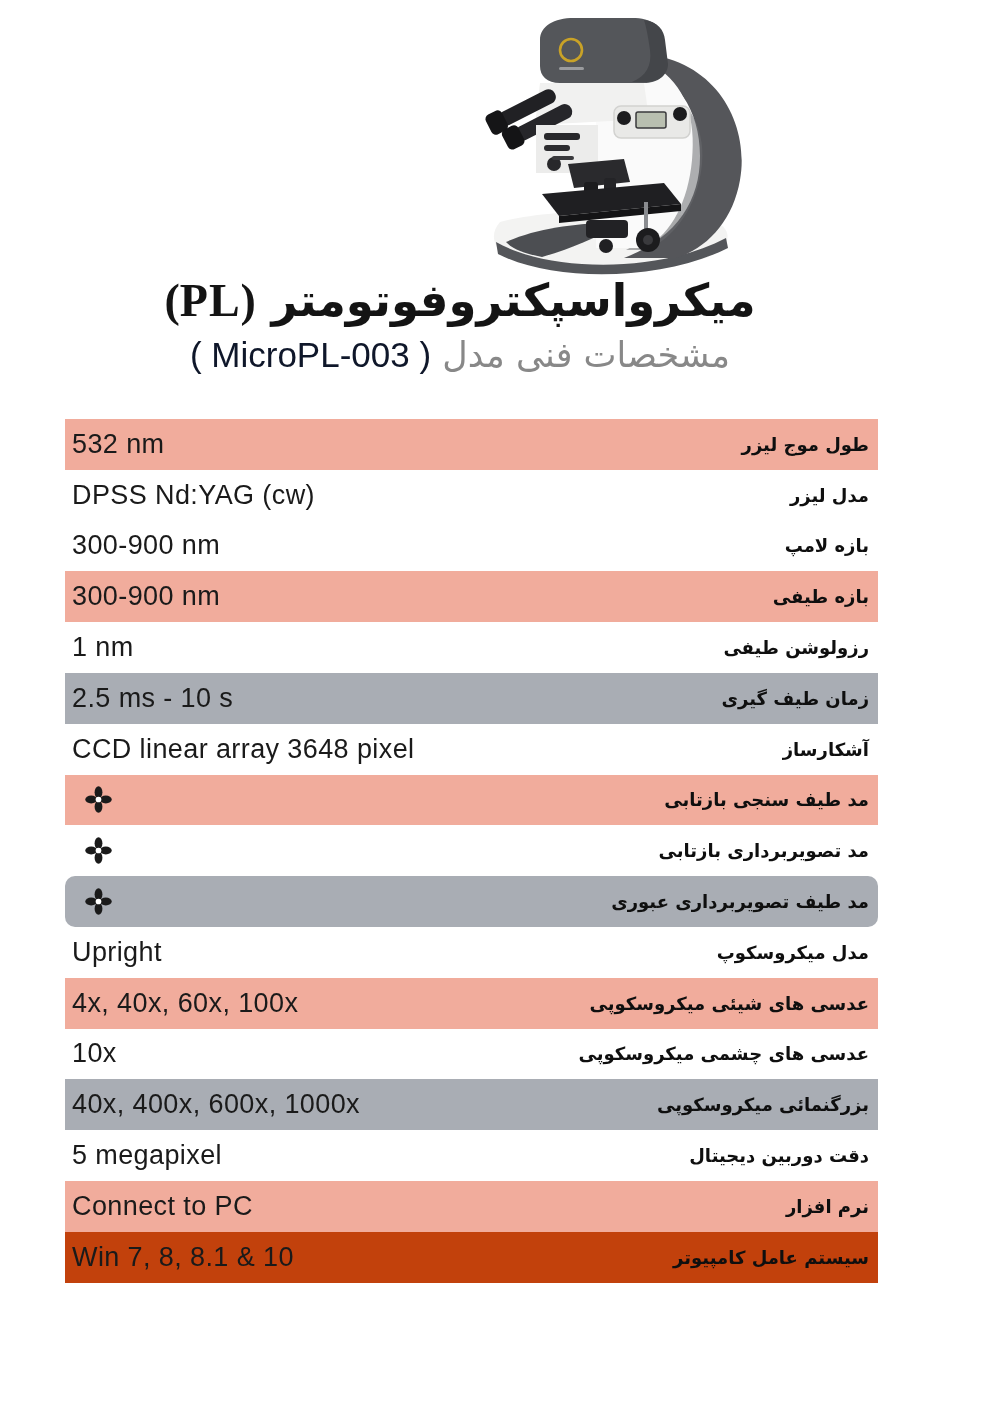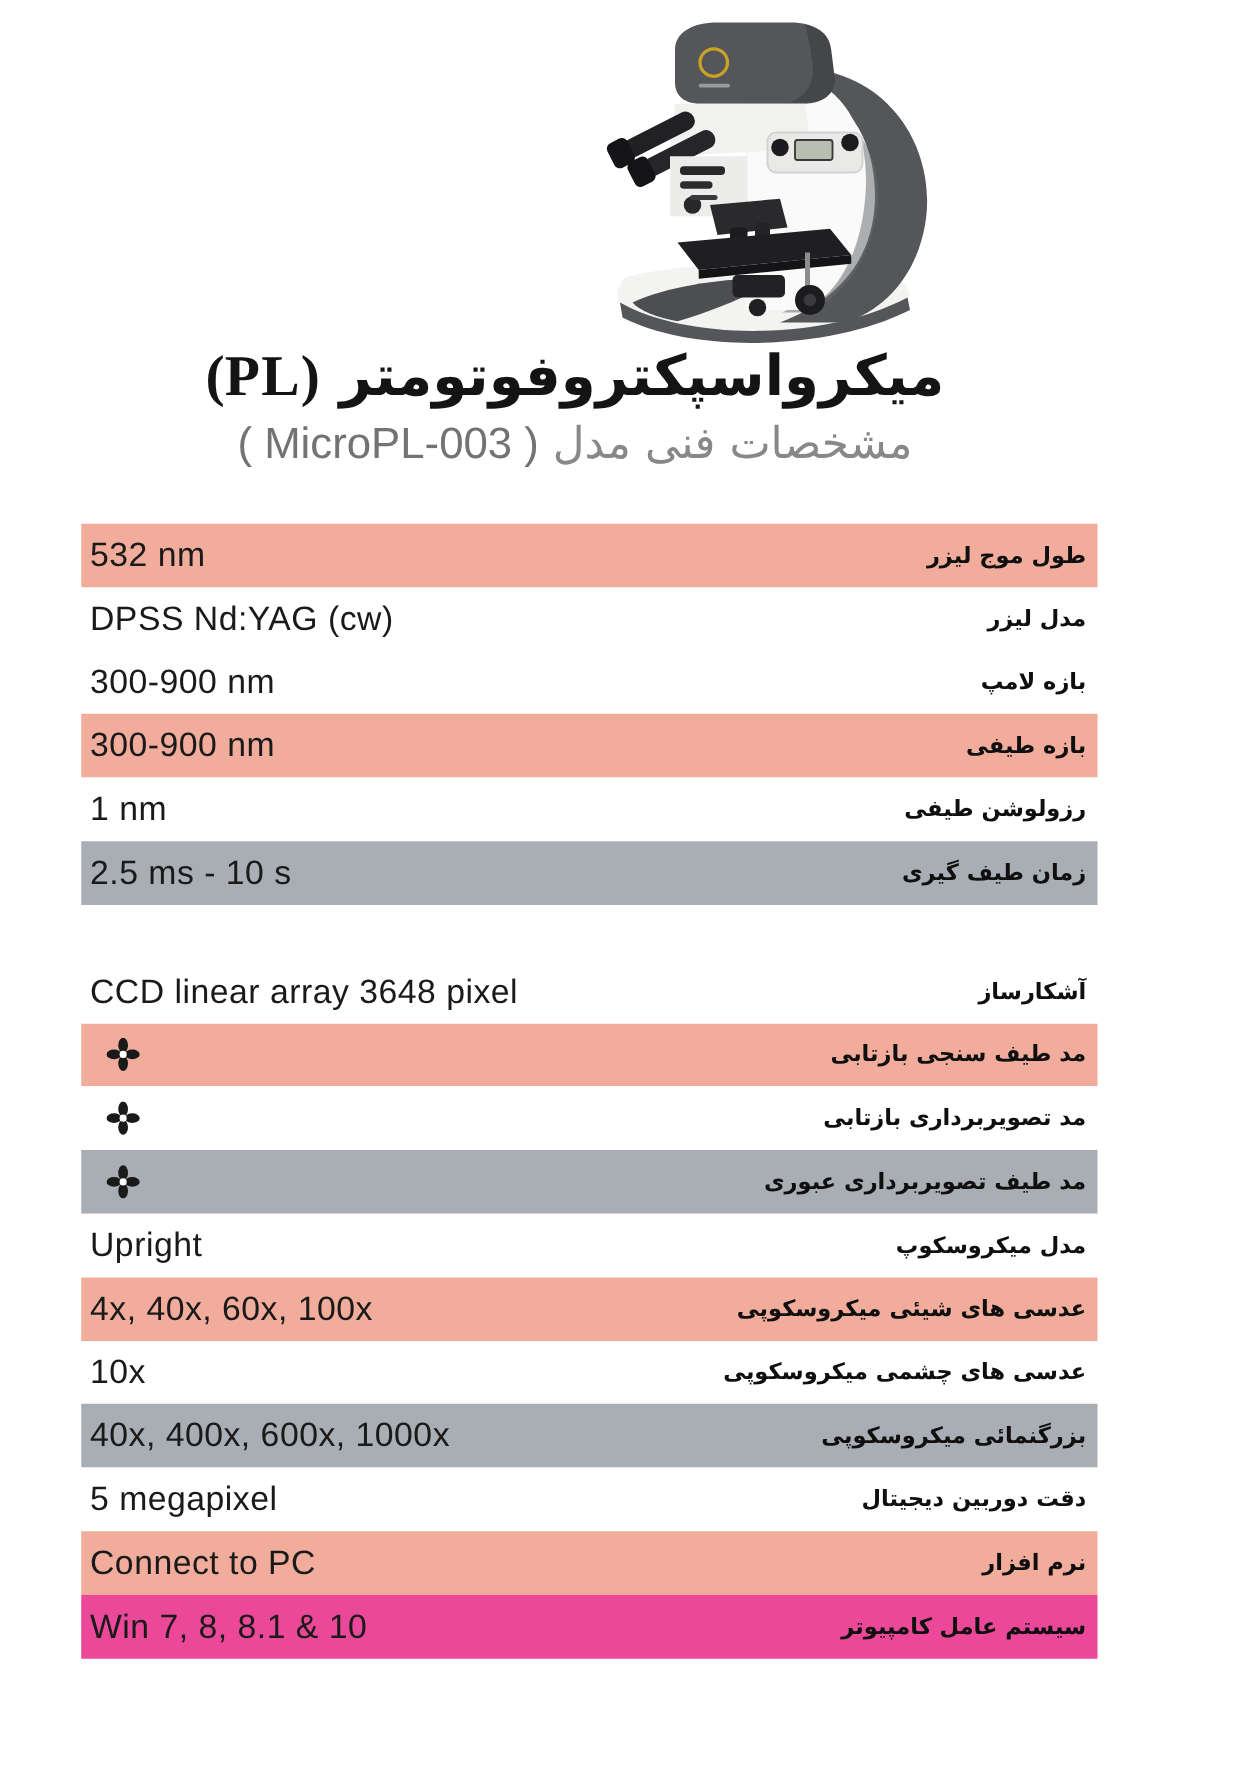--- a/index.html
+++ b/index.html
@@ -15,21 +15,21 @@
     margin:0;font-size:45px;line-height:1.1;font-weight:700;color:#141414;
     font-family:"DejaVu Sans",sans-serif;direction:rtl;white-space:nowrap;
   }
   .title .latin{
     font-family:"Liberation Serif",serif;font-weight:600;font-size:46px;letter-spacing:1px;
   }
   .subtitle{
     margin-top:8px;font-size:35px;color:#888888;direction:rtl;white-space:nowrap;
     font-family:"DejaVu Sans",sans-serif;
   }
-  .subtitle .latin-sub{font-family:"Liberation Sans",sans-serif;color:#737373;}
+  .subtitle .latin-sub{font-family:"Liberation Sans",sans-serif;color:#0f172a;}
   
   .spec-table{position:absolute;left:65px;top:419px;width:813px;}
   .spec-row{
     height:50.8px;display:flex;align-items:center;justify-content:space-between;
   }
   .spec-value{
     padding-left:7px;font-size:27px;color:#1a1a1a;letter-spacing:.4px;
     white-space:nowrap;
   }
   .spec-value-icon{padding-left:20px;display:flex;align-items:center;}
@@ -126,21 +126,21 @@
       <div class="spec-row" style="background: rgb(255, 255, 255);">
       <div class="spec-value">1 nm</div>
 
       <div class="spec-label" dir="rtl">رزولوشن طیفی</div>
     </div>
       <div class="spec-row" style="background: rgb(169, 173, 180);">
       <div class="spec-value">2.5 ms - 10 s</div>
 
       <div class="spec-label" dir="rtl">زمان طیف گیری</div>
     </div>
-      <div class="spec-row" style="background: rgb(255, 255, 255); margin-top: 44px;">
+      <div class="spec-row" style="background: rgb(255, 255, 255);">
       <div class="spec-value">CCD linear array 3648 pixel</div>
 
       <div class="spec-label" dir="rtl">آشکارساز</div>
     </div>
       <div class="spec-row" style="background: rgb(241, 172, 156);">
 
       <div class="spec-value-icon">
         <svg width="27" height="27" viewBox="0 0 20 20" xmlns="http://www.w3.org/2000/svg">
           <ellipse cx="10" cy="4.6" rx="2.9" ry="4.4" fill="#1a1a1a"></ellipse>
           <ellipse cx="10" cy="15.4" rx="2.9" ry="4.4" fill="#1a1a1a"></ellipse>
@@ -157,21 +157,21 @@
         <svg width="27" height="27" viewBox="0 0 20 20" xmlns="http://www.w3.org/2000/svg">
           <ellipse cx="10" cy="4.6" rx="2.9" ry="4.4" fill="#1a1a1a"></ellipse>
           <ellipse cx="10" cy="15.4" rx="2.9" ry="4.4" fill="#1a1a1a"></ellipse>
           <ellipse cx="4.6" cy="10" rx="4.4" ry="2.9" fill="#1a1a1a"></ellipse>
           <ellipse cx="15.4" cy="10" rx="4.4" ry="2.9" fill="#1a1a1a"></ellipse>
           <circle cx="10" cy="10" r="2.1" fill="#ffffff"></circle>
         </svg>
       </div>
       <div class="spec-label" dir="rtl">مد  تصویربرداری بازتابی</div>
     </div>
-      <div class="spec-row" style="background: rgb(169, 173, 180);">
+      <div class="spec-row" style="background: rgb(169, 173, 180); border-radius: 10px;">
 
       <div class="spec-value-icon">
         <svg width="27" height="27" viewBox="0 0 20 20" xmlns="http://www.w3.org/2000/svg">
           <ellipse cx="10" cy="4.6" rx="2.9" ry="4.4" fill="#1a1a1a"></ellipse>
           <ellipse cx="10" cy="15.4" rx="2.9" ry="4.4" fill="#1a1a1a"></ellipse>
           <ellipse cx="4.6" cy="10" rx="4.4" ry="2.9" fill="#1a1a1a"></ellipse>
           <ellipse cx="15.4" cy="10" rx="4.4" ry="2.9" fill="#1a1a1a"></ellipse>
           <circle cx="10" cy="10" r="2.1" fill="#ffffff"></circle>
         </svg>
       </div>
@@ -200,20 +200,20 @@
       <div class="spec-row" style="background: rgb(255, 255, 255);">
       <div class="spec-value">5 megapixel</div>
 
       <div class="spec-label" dir="rtl">دقت دوربین دیجیتال</div>
     </div>
       <div class="spec-row" style="background: rgb(241, 172, 156);">
       <div class="spec-value">Connect to PC</div>
 
       <div class="spec-label" dir="rtl">نرم افزار</div>
     </div>
-      <div class="spec-row" style="background: #ec4899;">
+      <div class="spec-row" style="background: #c2410c;">
       <div class="spec-value">Win 7, 8, 8.1 &amp; 10</div>
 
       <div class="spec-label" dir="rtl">سیستم عامل کامپیوتر</div>
     </div>
     </div>
 
 </div>
 
 </body></html>

